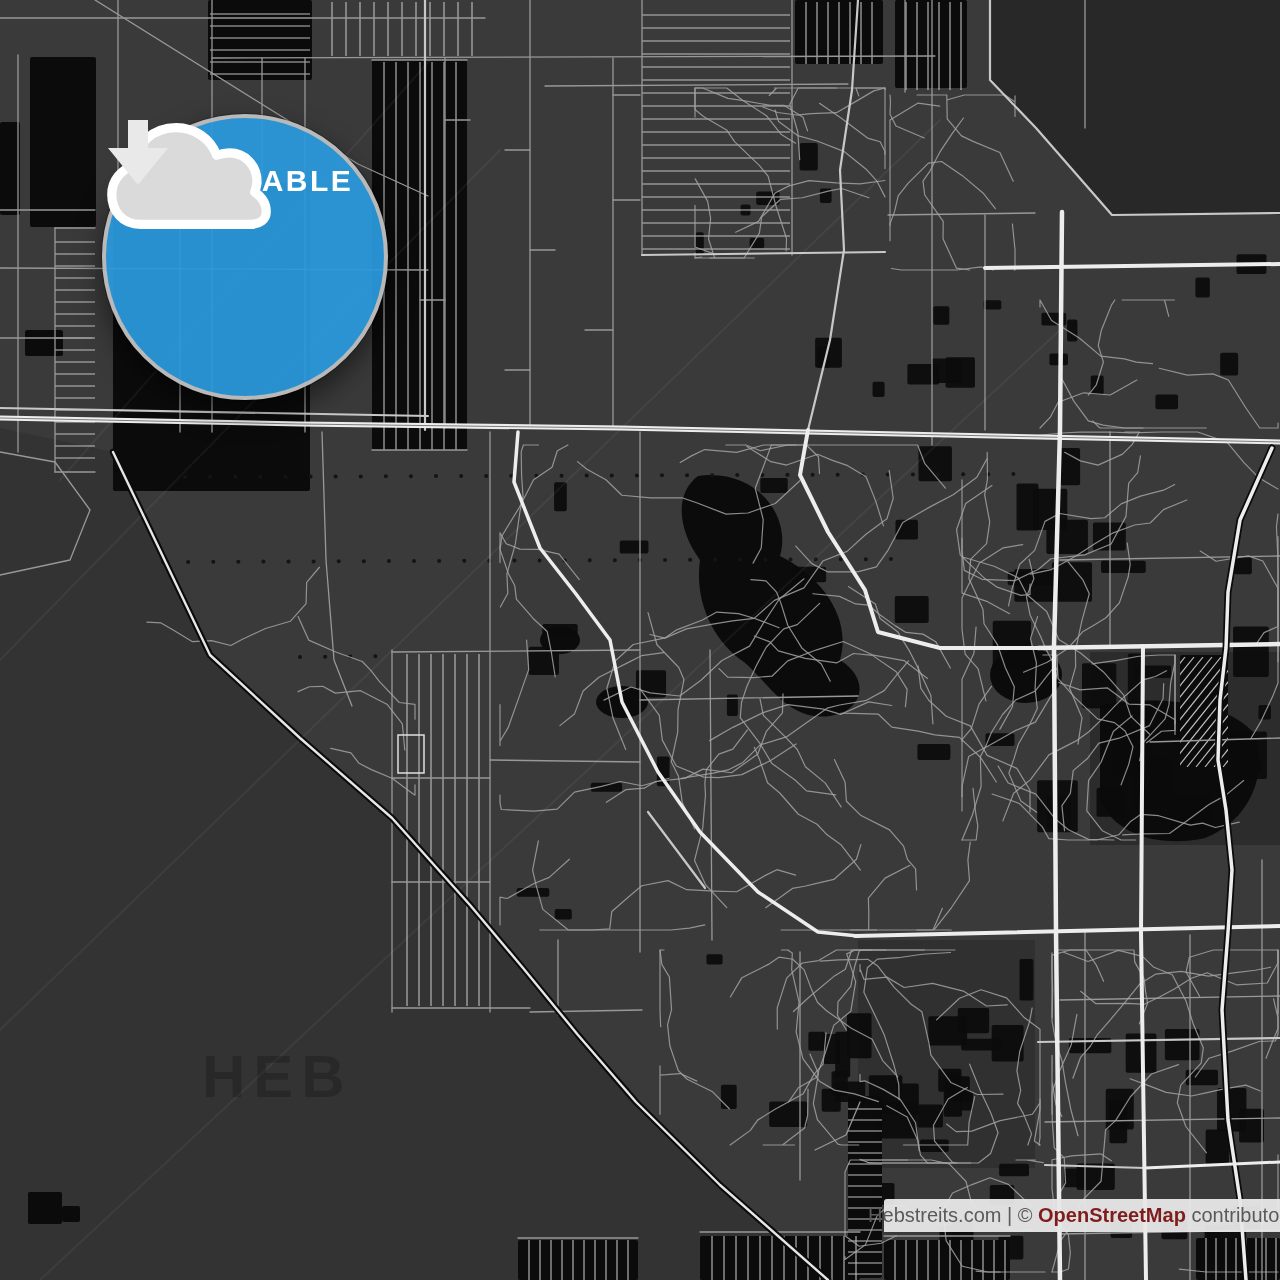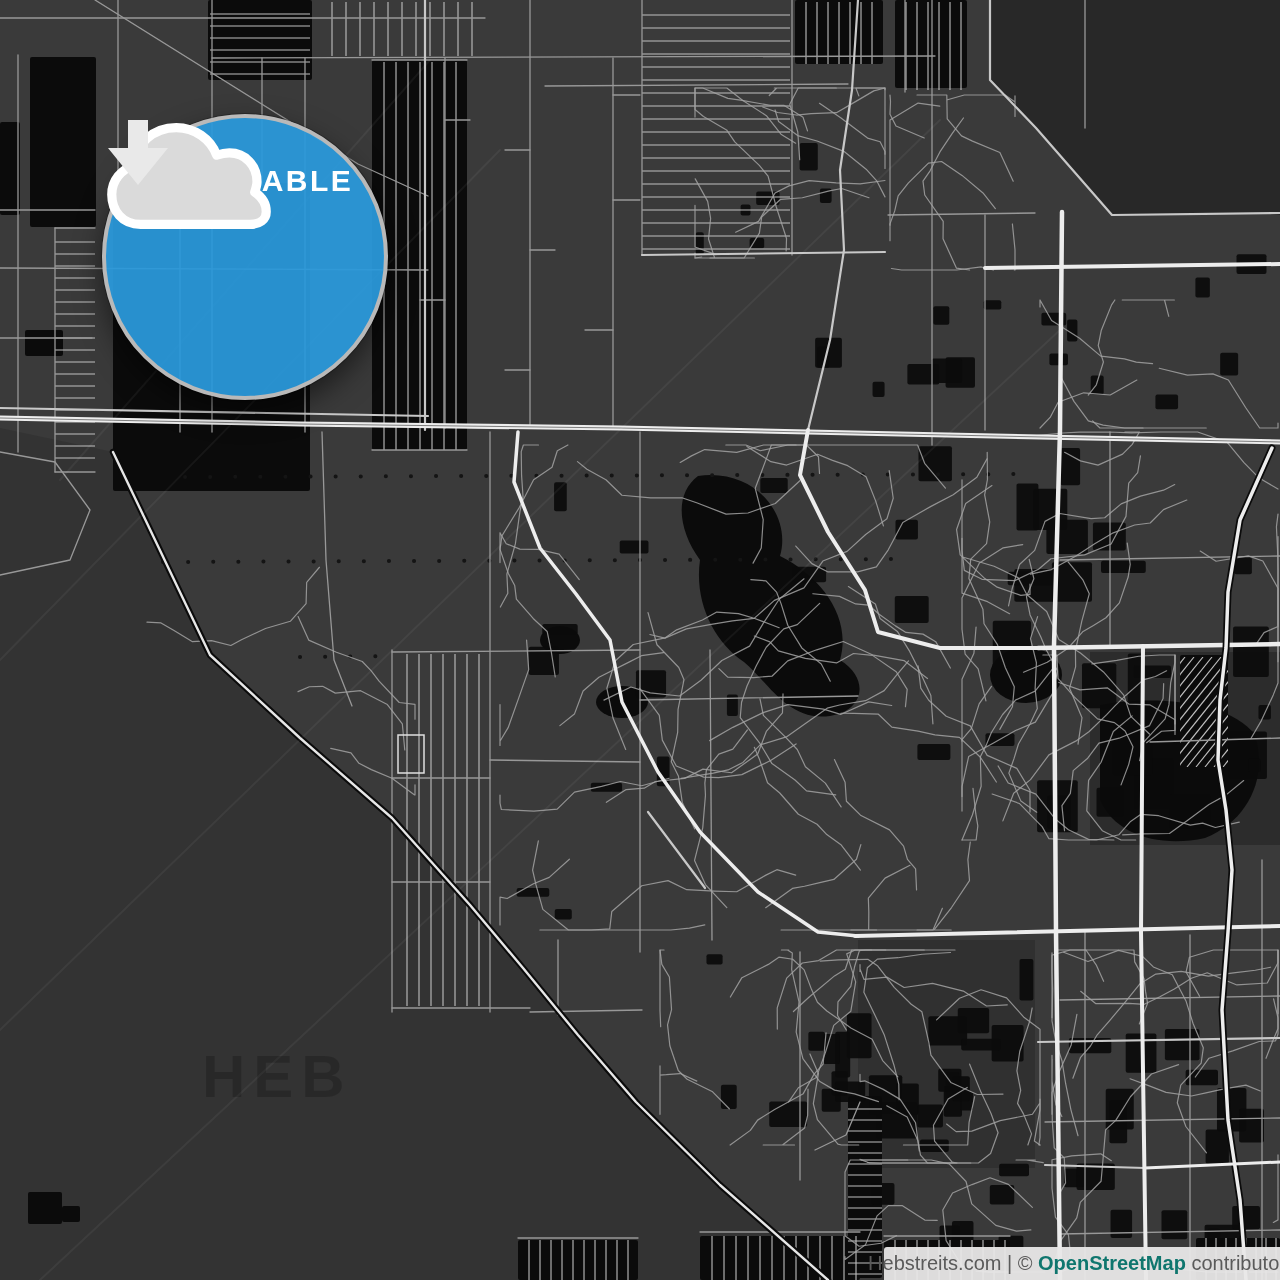--- a/index.html
+++ b/index.html
@@ -34,29 +34,29 @@
   
   .wm{
     position:absolute;left:202px;top:1042px;
     font-size:60px;font-weight:bold;letter-spacing:8px;
     color:rgba(0,0,0,0.20);
     z-index:3;user-select:none;
   }
 
   
   .attribution{
-    position:absolute;right:0;top:1247px;height:33px;width:396px;
+    position:absolute;right:0;top:1199px;height:33px;width:396px;
     background:var(--attr-bg, rgba(233,232,232,.95));
     border-radius:3px 0 0 0;
     display:flex;align-items:center;justify-content:center;
     font-size:20px;color:var(--attr-fg,#5a5a5a);
     white-space:pre;
     z-index:6;
   }
-  .attribution b{color:#0f766e;}
+  .attribution b{color:#7f1d1d;}
 </style>
 </head>
 <body>
 
 <div class="stage">
 
   <svg id="mapsvg" viewBox="0 0 1280 1280">
       <rect x="0" y="0" width="1280" height="1280" fill="#3a3a3a"></rect>
       <path d="M0,428 L113,452 L210,655 L300,738 L392,818 L470,905 L523,968 L578,1035 L636,1102 L720,1185 L828,1280 L0,1280 Z" fill="#333333"></path>
       <path d="M990,0 L1280,0 L1280,215 L1112,215 L1036,128 L990,80 Z" fill="#282828"></path>

